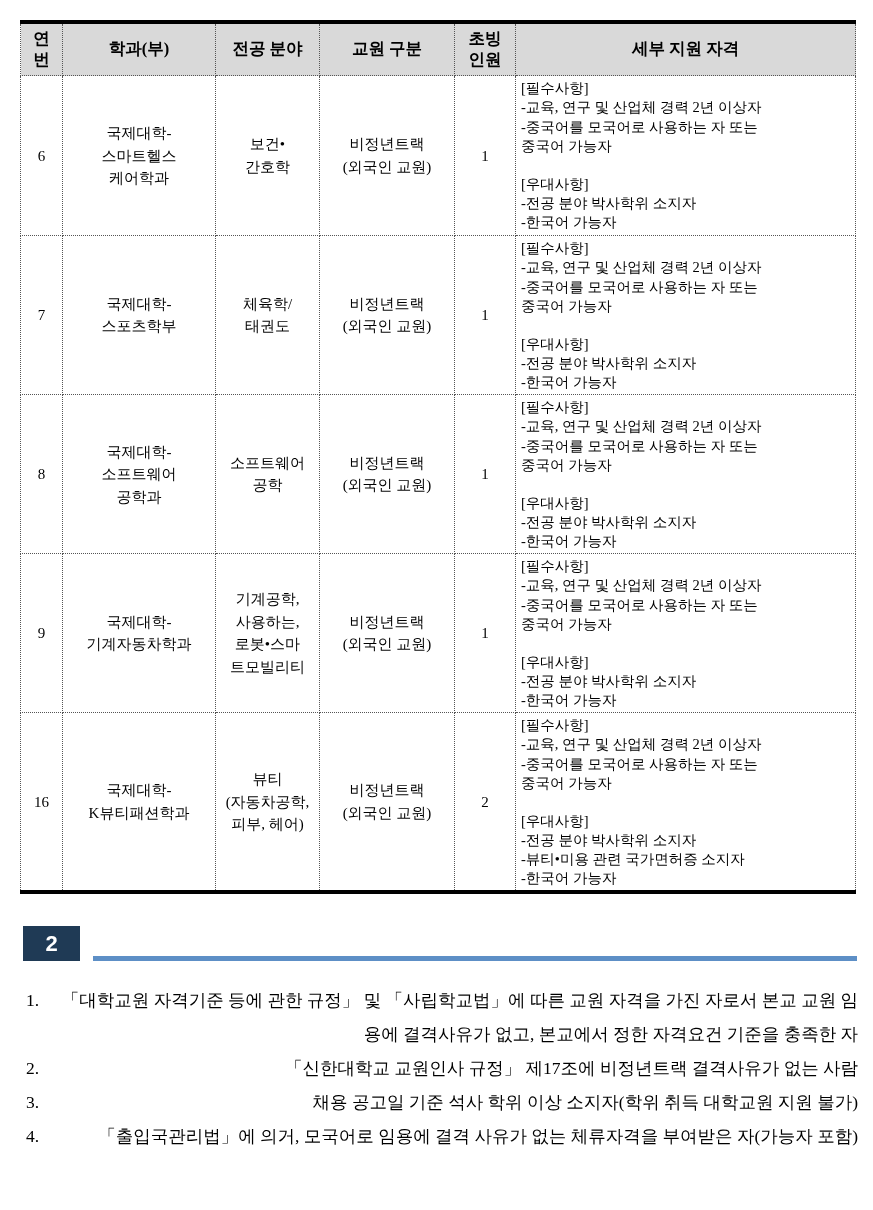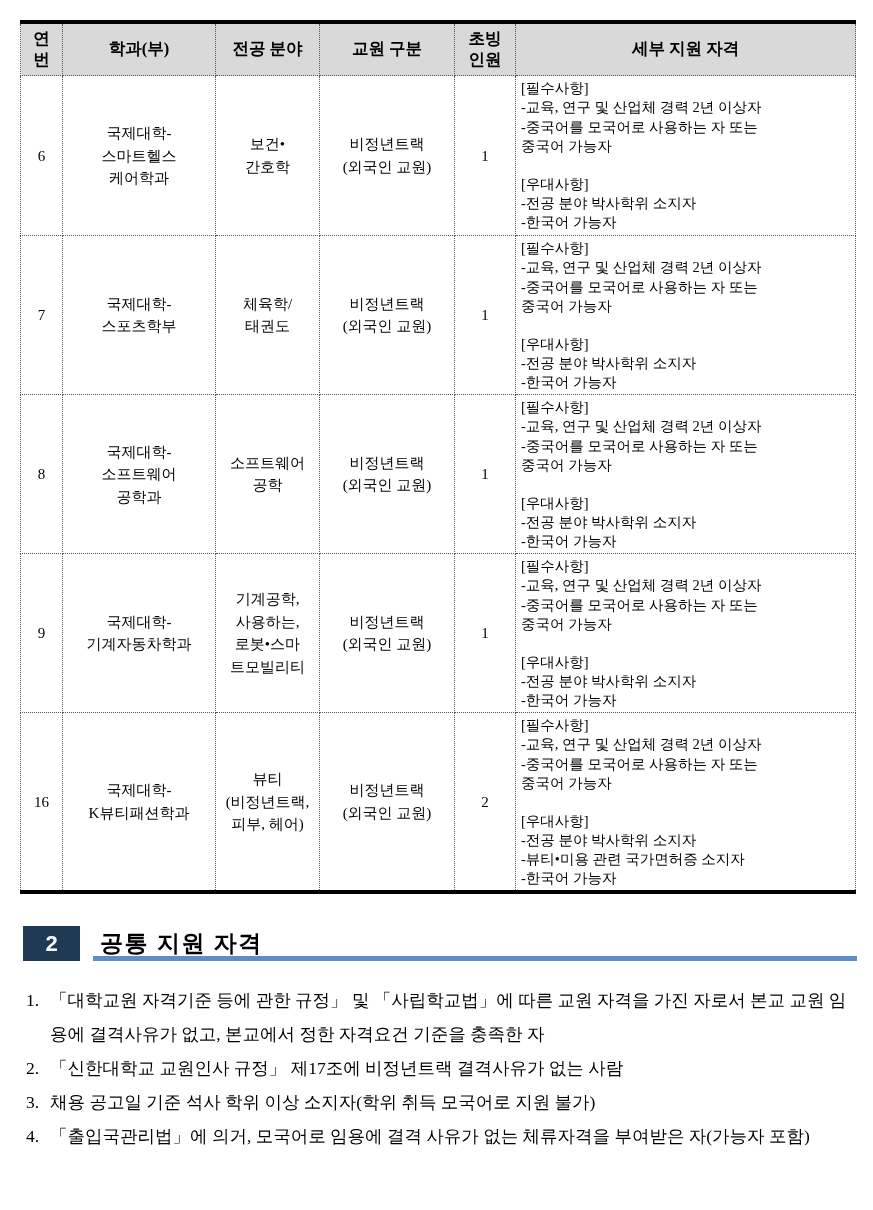--- a/index.html
+++ b/index.html
@@ -86,21 +86,21 @@
 
   
   .notes {
     position:absolute; left:26px; top:983px;
     width:832px;
     font-size:17.5px;
     line-height:34px;
   }
   .note { display:flex; }
   .note-num { flex:0 0 24px; }
-  .note-text { flex:1; }
+  .note-text { flex:1;text-align:right; }
 </style>
 </head>
 <body>
 
 <div class="page">
 
   <table class="recruit">
     <colgroup>
       <col style="width:42px">
         <col style="width:153px">
@@ -196,56 +196,55 @@
 
 [우대사항]
 -전공 분야 박사학위 소지자
 -한국어 가능자</td>
       </tr>
       <tr class="rh-10">
         <td>16</td>
         <td>국제대학-
 K뷰티패션학과</td>
         <td>뷰티
-(비정년트랙,
+(자동차공학,
 피부, 헤어)</td>
         <td>비정년트랙
 (외국인 교원)</td>
         <td>2</td>
         <td class="quals">[필수사항]
 -교육, 연구 및 산업체 경력 2년 이상자
 -중국어를 모국어로 사용하는 자 또는
  중국어 가능자
 
 [우대사항]
 -전공 분야 박사학위 소지자
 -뷰티•미용 관련 국가면허증 소지자
 -한국어 가능자</td>
       </tr>
     </tbody>
   </table>
 
   <div class="section-head">
     <div class="section-num">2</div>
     <div class="section-underline"></div>
-    <div class="section-title">공통 지원 자격</div>
   </div>
 
   <div class="notes">
     <div class="note">
       <span class="note-num">1.</span>
       <span class="note-text">「대학교원 자격기준 등에 관한 규정」 및 「사립학교법」에 따른 교원 자격을 가진 자로서 본교 교원 임용에 결격사유가 없고, 본교에서 정한 자격요건 기준을 충족한 자</span>
     </div>
     <div class="note">
       <span class="note-num">2.</span>
       <span class="note-text">「신한대학교 교원인사 규정」 제17조에 비정년트랙 결격사유가 없는 사람</span>
     </div>
     <div class="note">
       <span class="note-num">3.</span>
-      <span class="note-text">채용 공고일 기준 석사 학위 이상 소지자(학위 취득 모국어로 지원 불가)</span>
+      <span class="note-text">채용 공고일 기준 석사 학위 이상 소지자(학위 취득 대학교원 지원 불가)</span>
     </div>
     <div class="note">
       <span class="note-num">4.</span>
       <span class="note-text">「출입국관리법」에 의거, 모국어로 임용에 결격 사유가 없는 체류자격을 부여받은 자(가능자 포함)</span>
     </div>
   </div>
 
 </div>
 
 </body></html>

